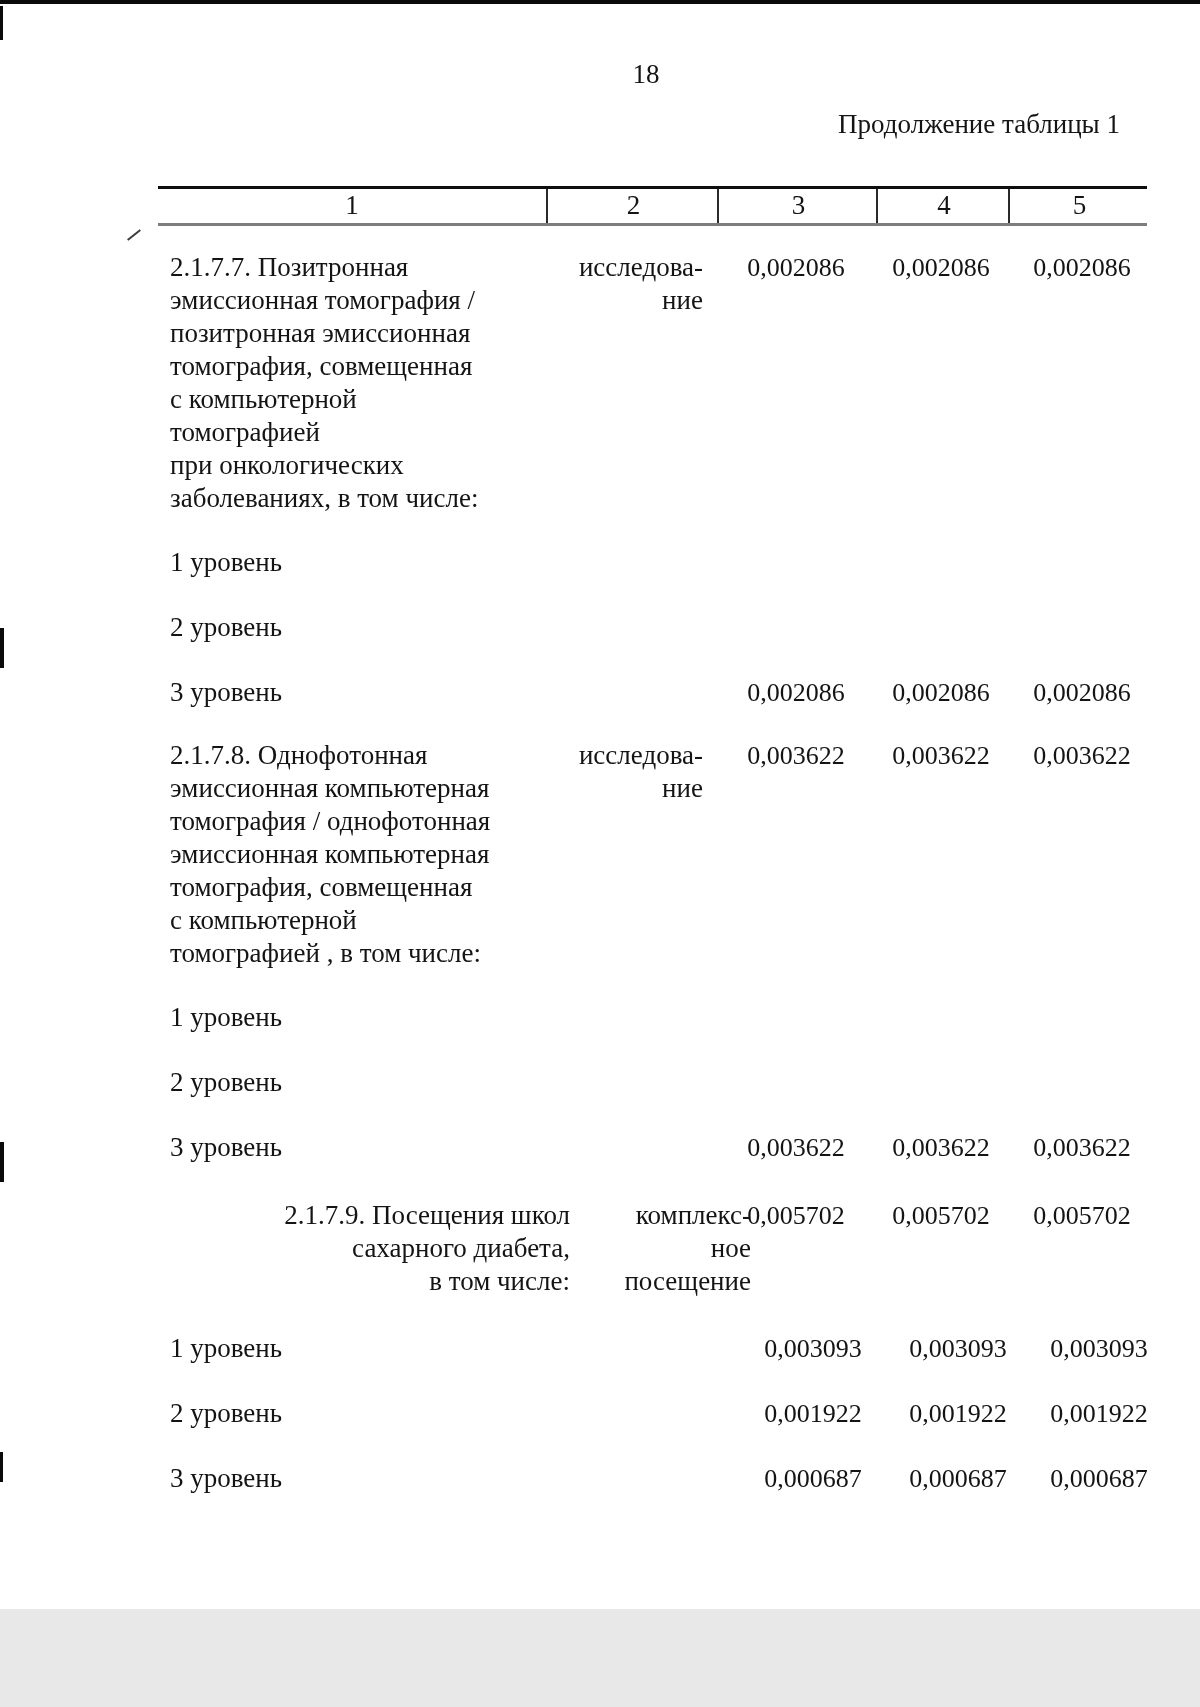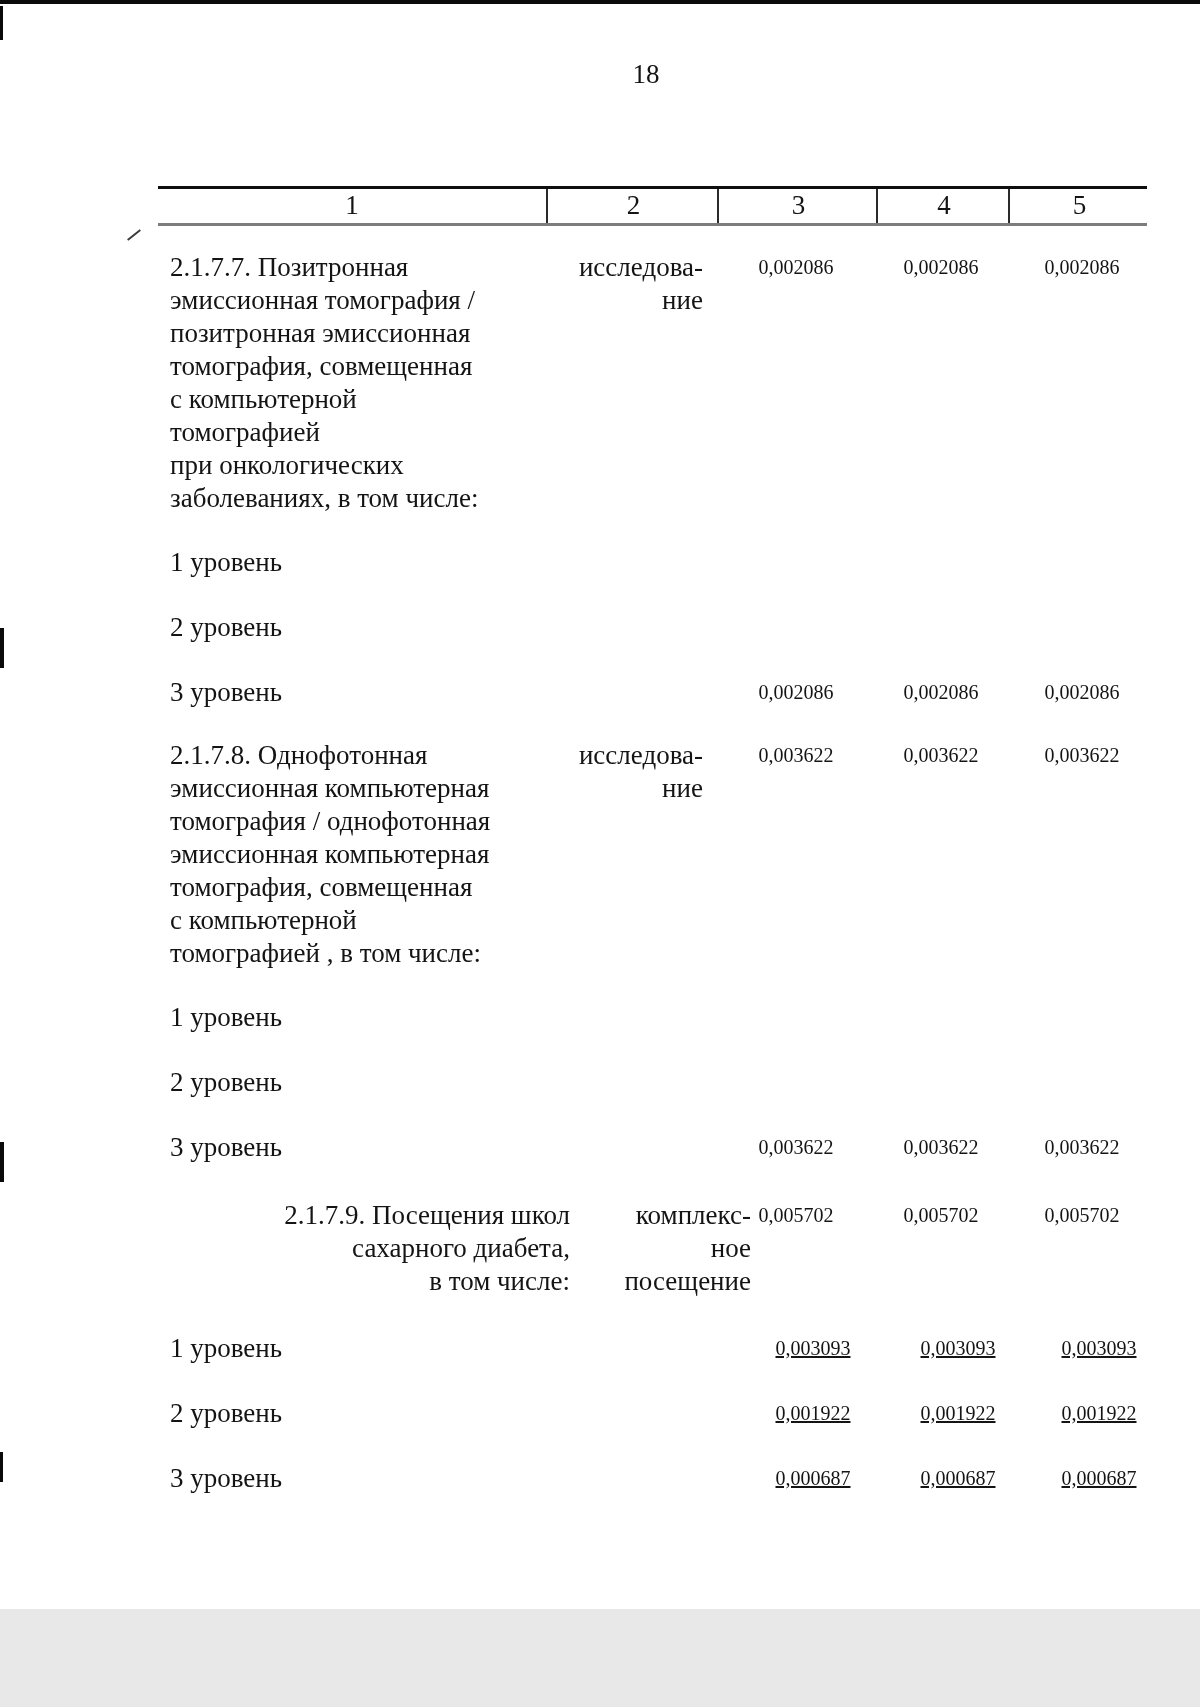--- a/index.html
+++ b/index.html
@@ -7,21 +7,21 @@
     position:relative;
     width:1200px;height:1609px;
     background:#ffffff;
     font-family:"Liberation Serif","DejaVu Serif",serif;
     color:#141414;
     overflow:hidden;
     margin:0 auto;
   }
   .abs{position:absolute;}
   .t{font-size:27px;line-height:33px;white-space:pre-line;}
-  .num{font-size:20px;line-height:33px;}
+  .num{font-size:26px;line-height:33px;}
   .center{text-align:center;}
   .right{text-align:right;}
 
   
   .artifact{background:#0a0a0a;}
   .topbar{left:0;top:0;width:1200px;height:4px;background:#0a0a0a;}
   .tick{
     left:126px;top:234px;width:16px;height:2px;background:#3a3a3a;
     transform:rotate(-38deg);
   }
@@ -42,36 +42,37 @@
   .hc3{left:559px;width:159px;border-left:2px solid #2a2a2a;}
   .hc4{left:718px;width:132px;border-left:2px solid #2a2a2a;}
   .hc5{left:850px;width:139px;border-left:2px solid #2a2a2a;}
 
   
   .c-name{left:170px;width:400px;}
   .c-unit{left:558px;width:145px;text-align:right;}
   .c-v3{left:723px;width:146px;text-align:center;}
   .c-v4{left:872px;width:138px;text-align:center;}
   .c-v5{left:1006px;width:152px;text-align:center;}
-  .shift{transform:translateX(17px);text-decoration:underline;}
+  .shift{transform:translateX(17px);}
 </style>
 </head>
 <body>
 
 <div class="page">
 
   <div class="abs topbar"></div>
   <div class="abs artifact" style="left:0;top:6px;width:3px;height:34px;"></div>
   <div class="abs artifact" style="left:0;top:628px;width:4px;height:40px;"></div>
   <div class="abs artifact" style="left:0;top:1142px;width:4px;height:40px;"></div>
   <div class="abs artifact" style="left:0;top:1452px;width:3px;height:30px;"></div>
   <div class="abs tick"></div>
 
   <div class="abs t center" style="left:596px;top:58px;width:100px;">18</div>
 
+  <div class="abs t right" style="left:540px;top:108px;width:580px;">Продолжение таблицы 1</div>
 
   <div class="abs thead">
     <div class="hcell hc1">1</div>
     <div class="hcell hc2">2</div>
     <div class="hcell hc3">3</div>
     <div class="hcell hc4">4</div>
     <div class="hcell hc5">5</div>
   </div>
 
   <div>

